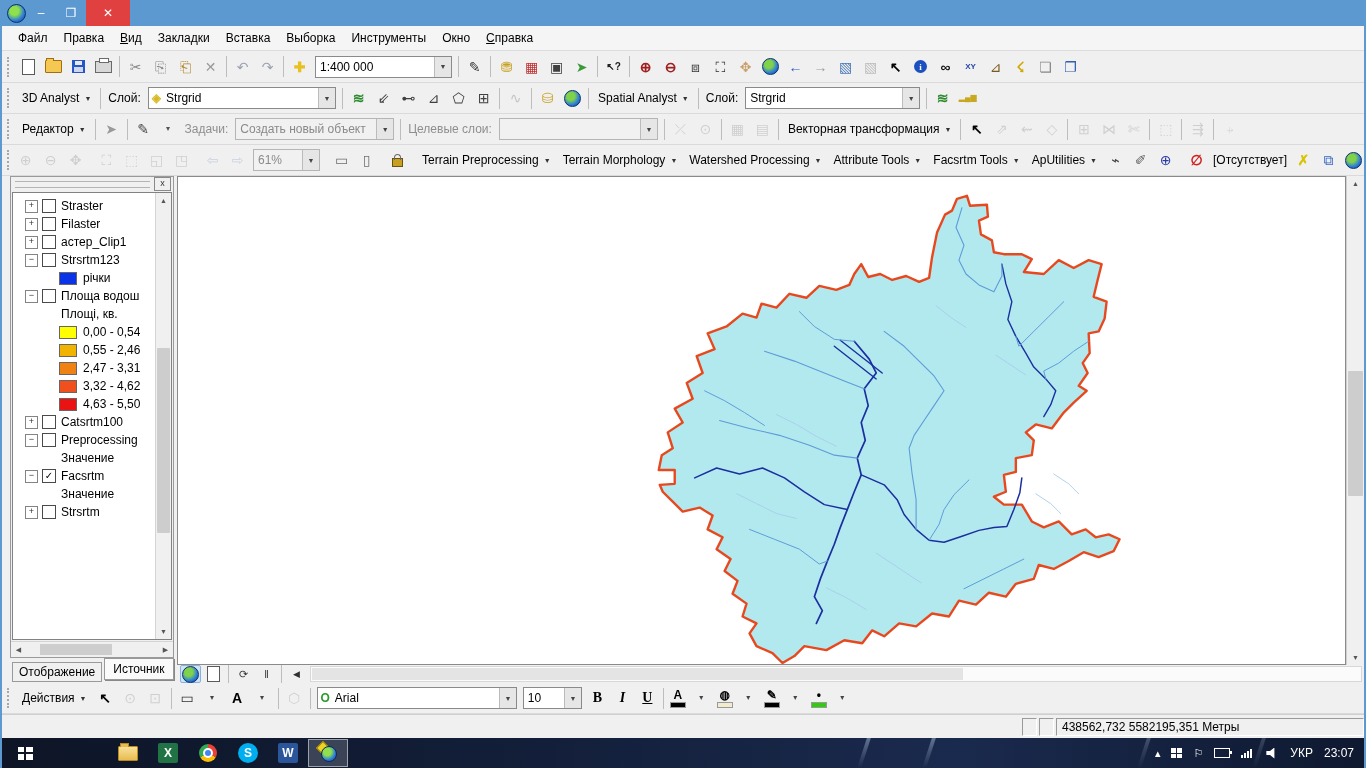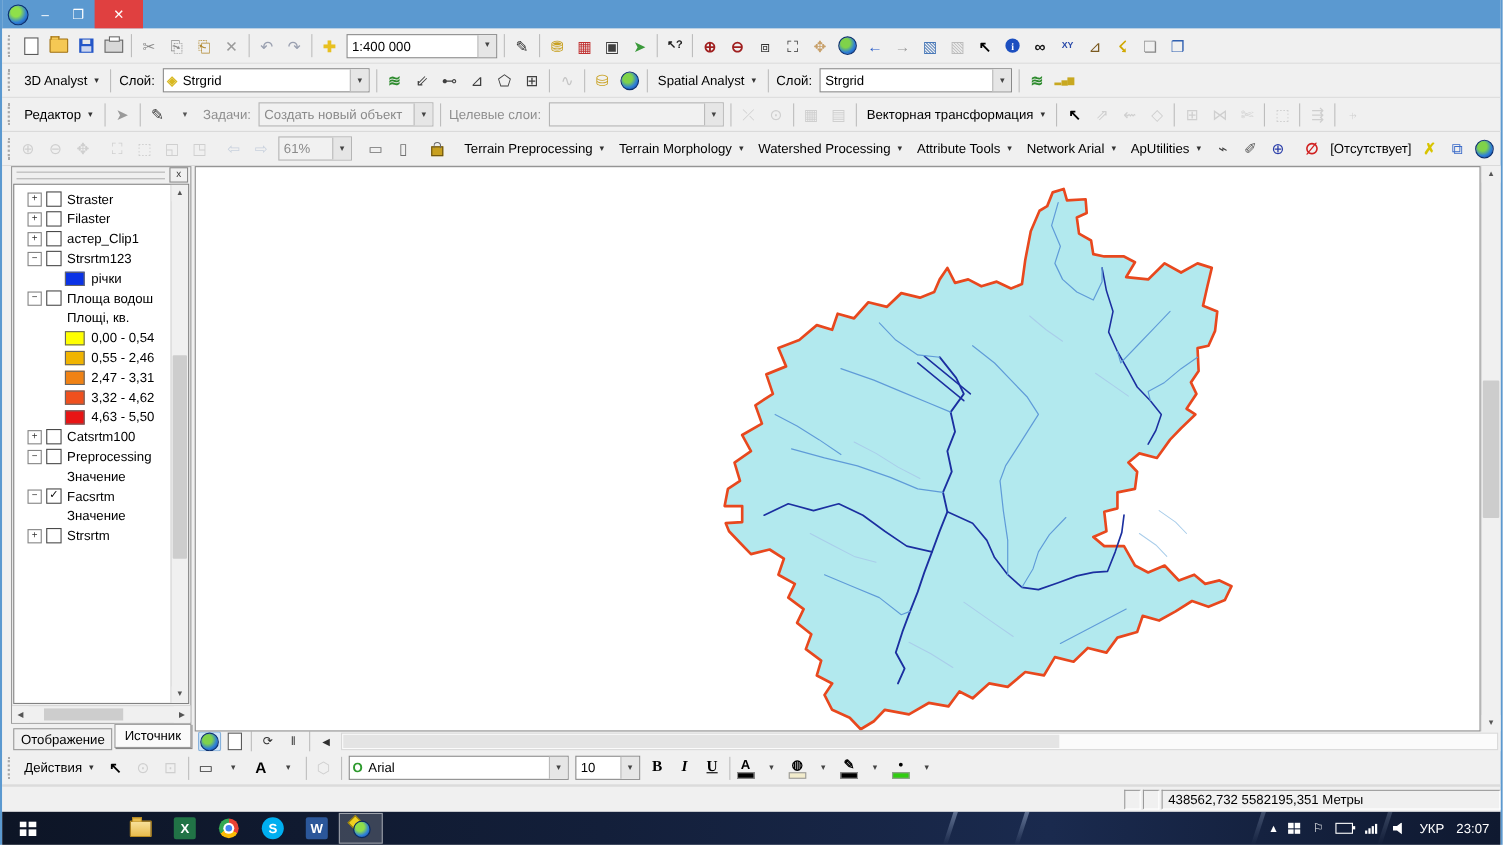--- a/index.html
+++ b/index.html
@@ -162,20 +162,31 @@
 
   <div class="titlebar">
     <div class="appico"></div>
     <div class="winbtns">
       <span class="wbtn">–</span>
       <span class="wbtn">❐</span>
       <span class="wbtn close">✕</span>
     </div>
   </div>
 
+  <div class="menubar">
+      <span class="menu-item">Файл</span>
+      <span class="menu-item">Правка</span>
+      <span class="menu-item"><u>В</u>ид</span>
+      <span class="menu-item">Закладки</span>
+      <span class="menu-item">Вставка</span>
+      <span class="menu-item">Выборка</span>
+      <span class="menu-item">Инструменты</span>
+      <span class="menu-item">Окно</span>
+      <span class="menu-item"><u>С</u>правка</span>
+    </div>
 
   <div class="tbrow r1">
       <div class="grip"></div>
       <div class="tbtn">
         <span class="pageic"></span>
       </div>
       <div class="tbtn">
         <span class="foldic"></span>
       </div>
       <div class="tbtn">
@@ -491,21 +502,21 @@
       </div>
       <div class="dd">
         <span>Watershed Processing</span>
         <span class="car">▼</span>
       </div>
       <div class="dd">
         <span>Attribute Tools</span>
         <span class="car">▼</span>
       </div>
       <div class="dd">
-        <span>Network Arial</span>
+        <span>Facsrtm Tools</span>
         <span class="car">▼</span>
       </div>
       <div class="dd">
         <span>ApUtilities</span>
         <span class="car">▼</span>
       </div>
       <div class="tbtn">
         <span class="g" style="color: rgb(64, 64, 64);">⌁</span>
       </div>
       <div class="tbtn">

